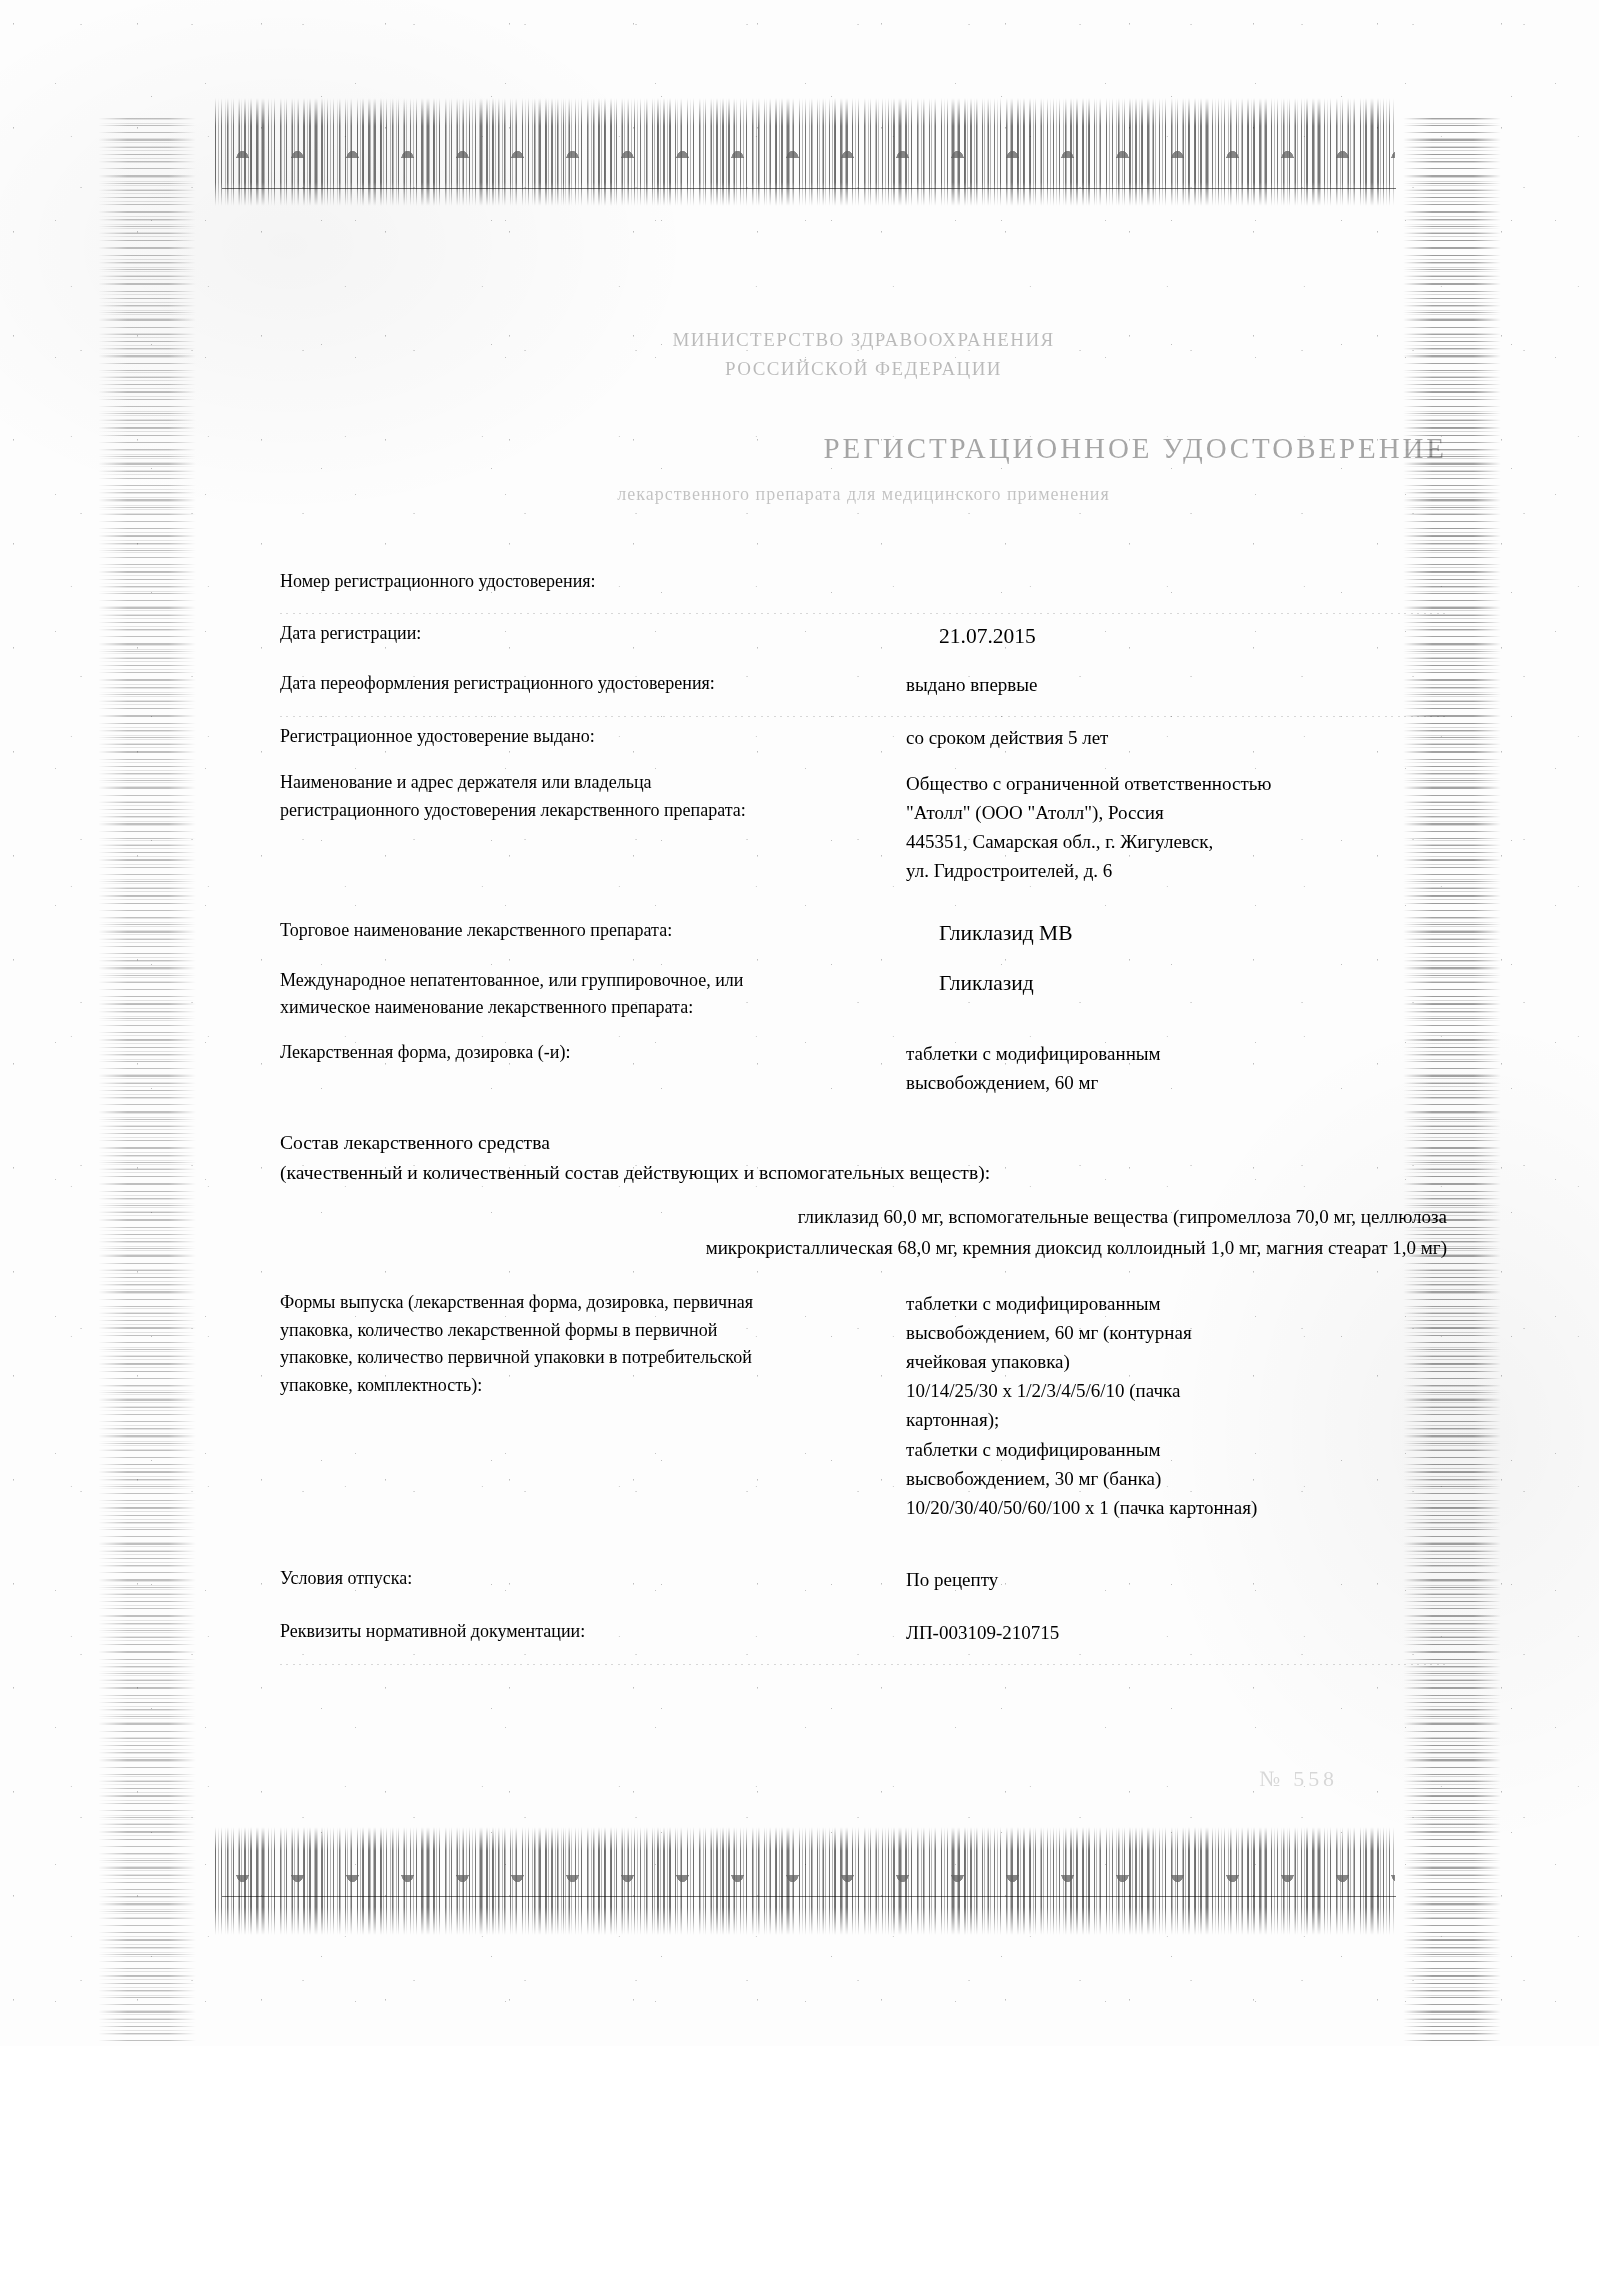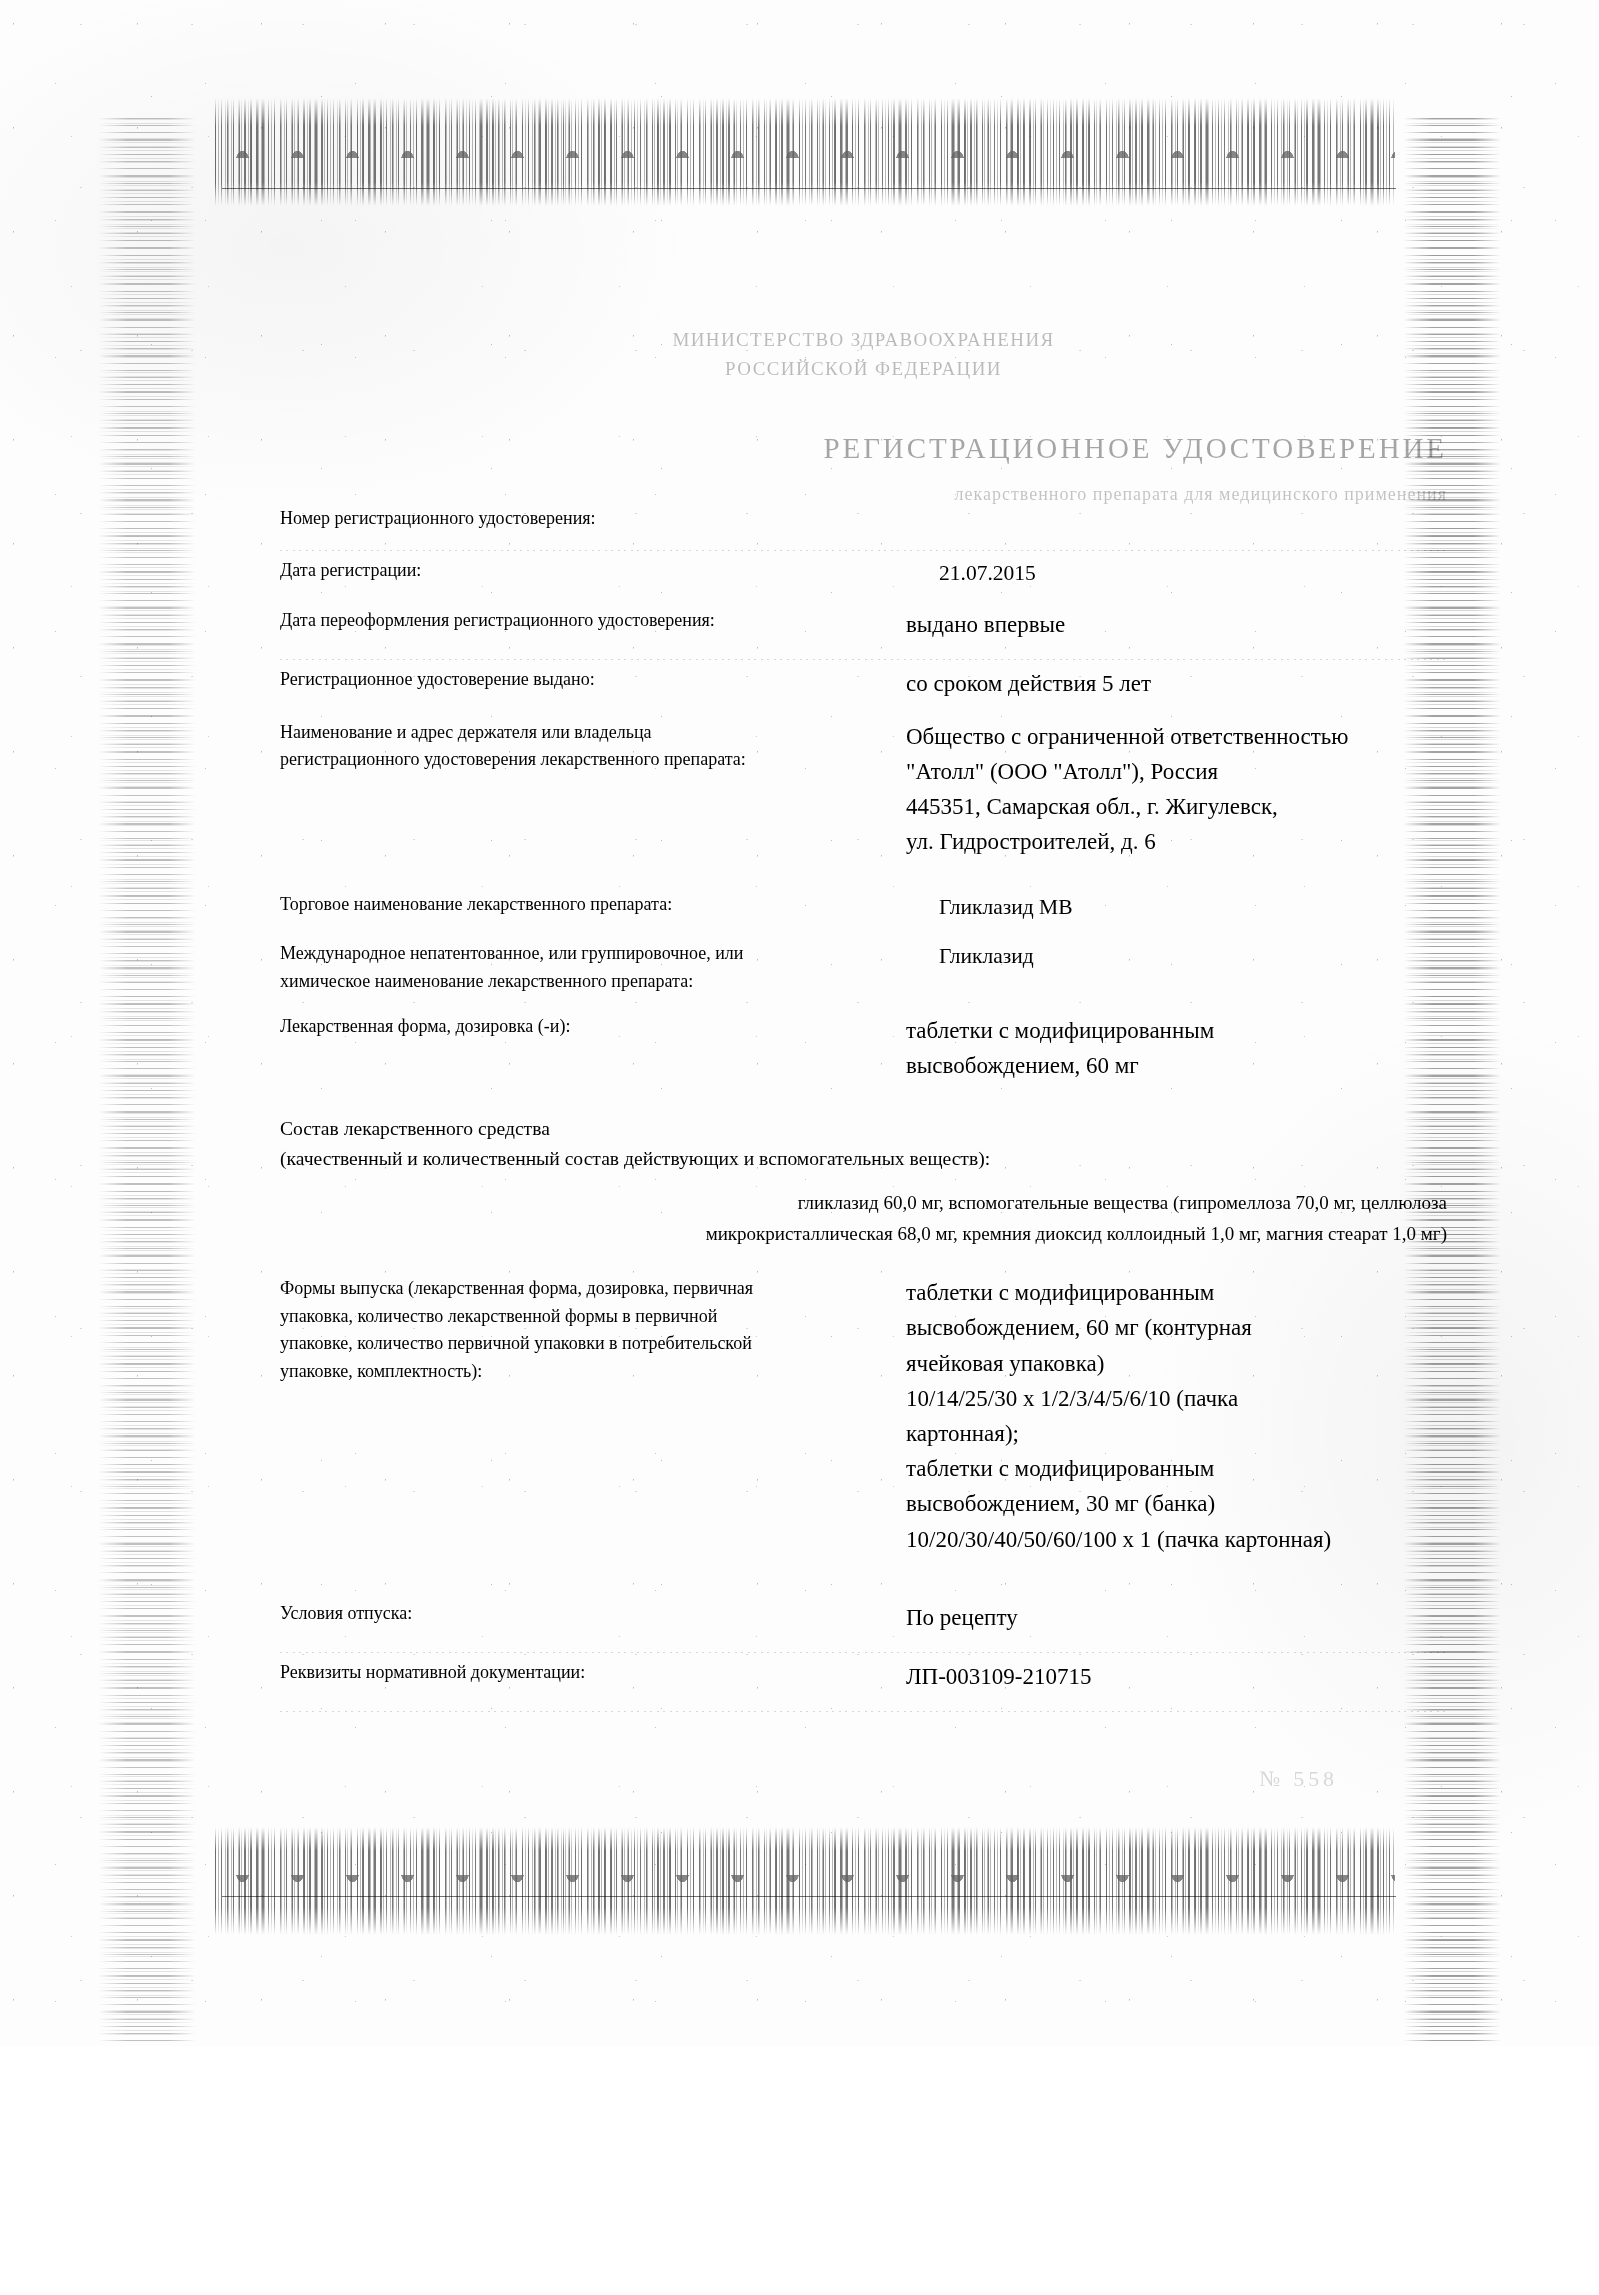--- a/index.html
+++ b/index.html
@@ -103,47 +103,48 @@
   .doc-title {
     text-align: right;
     font-size: 29px;
     letter-spacing: 2.9px;
     color: rgba(0,0,0,.58);
     opacity: .6;
     filter: blur(0.3px);
     margin-bottom: 19.6px;
   }
   .doc-subtitle {
-    text-align: right;
+    text-align: center;
     font-size: 18px;
     letter-spacing: 1px;
     color: rgba(0,0,0,.42);
     opacity: .55;
     filter: blur(0.3px);
+    margin-bottom: 63px;
   }
 
   
   .fields { width: 100%; }
 
   .row {
     display: flex;
     align-items: flex-start;
     margin-bottom: 17px;
   }
   .row .label {
     width: 509px;
     flex: 0 0 509px;
     font-size: 18px;
     line-height: 1.53;
     padding-right: 10.4px;
     box-sizing: border-box;
   }
   .row .value {
     flex: 1 1 auto;
-    font-size: 23px;
+    font-size: 19px;
     line-height: 1.53;
   }
   .row .value.center {
     text-align: left;
     padding-left: 117px;
   }
   .row .value.bold-num {
     padding-left: 150px;
     font-size: 21.5px;
   }

